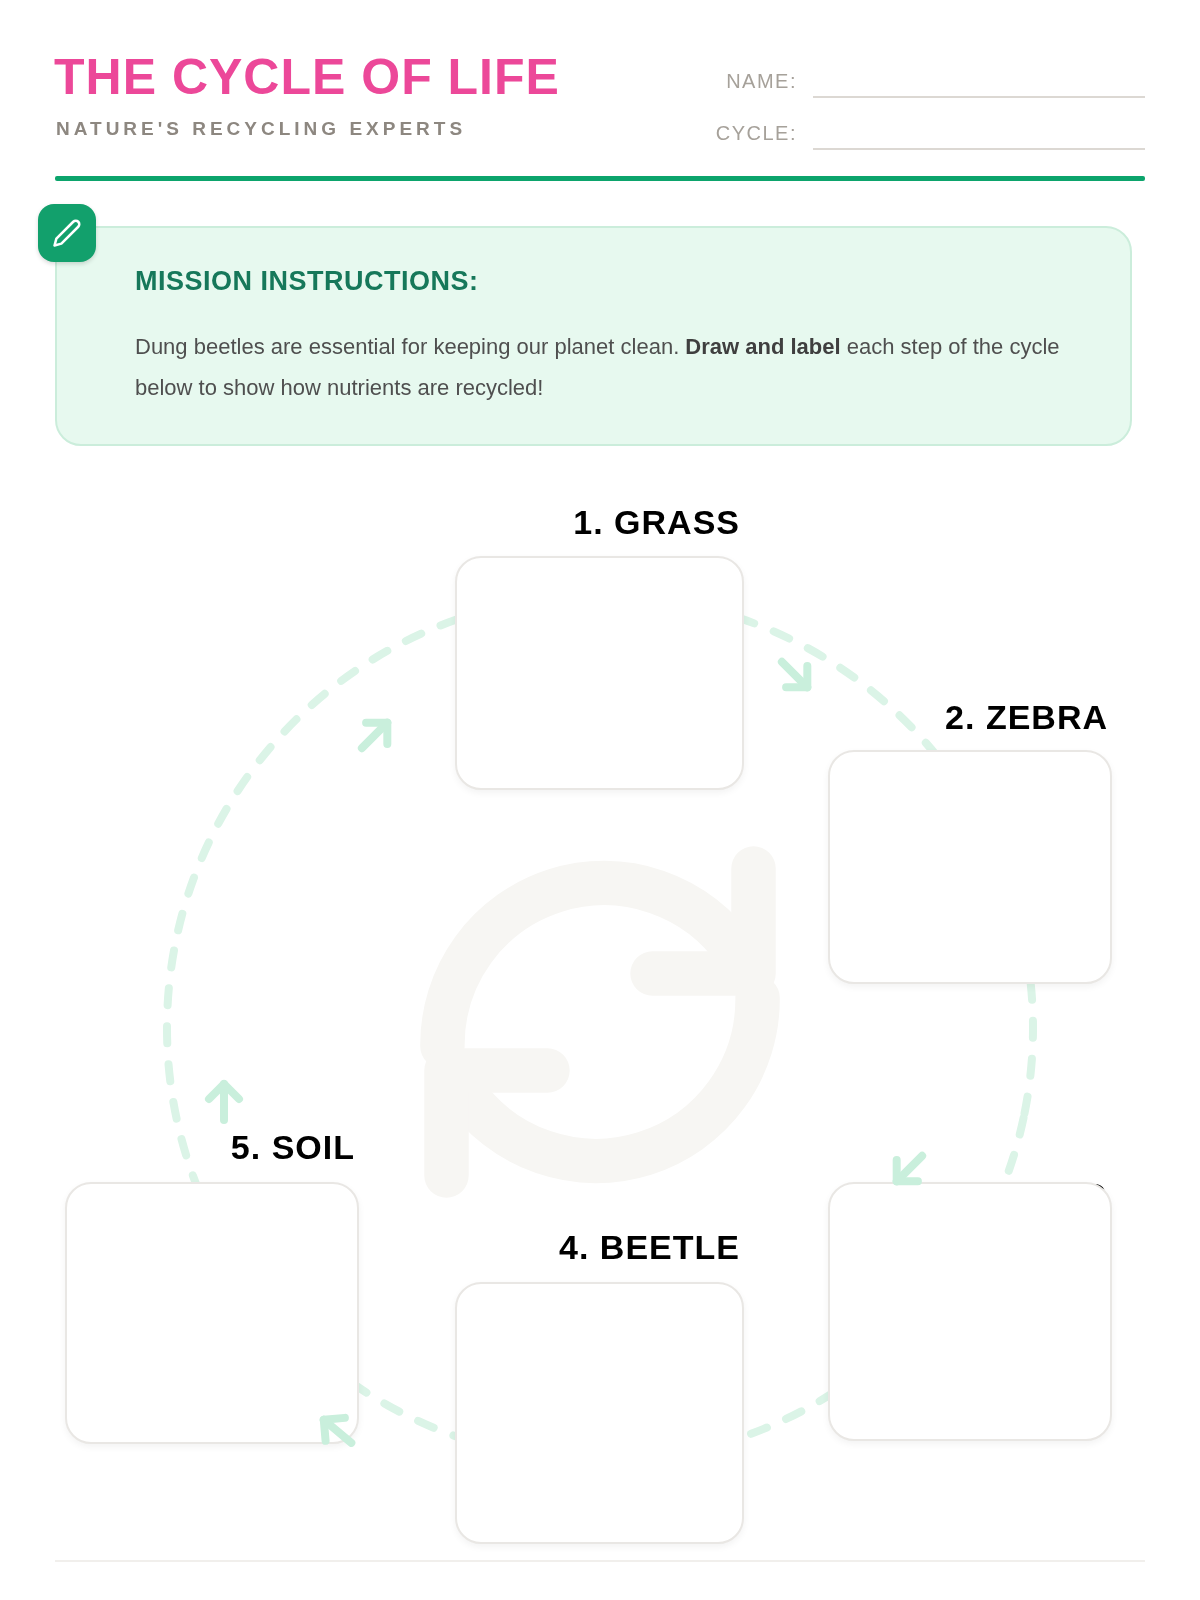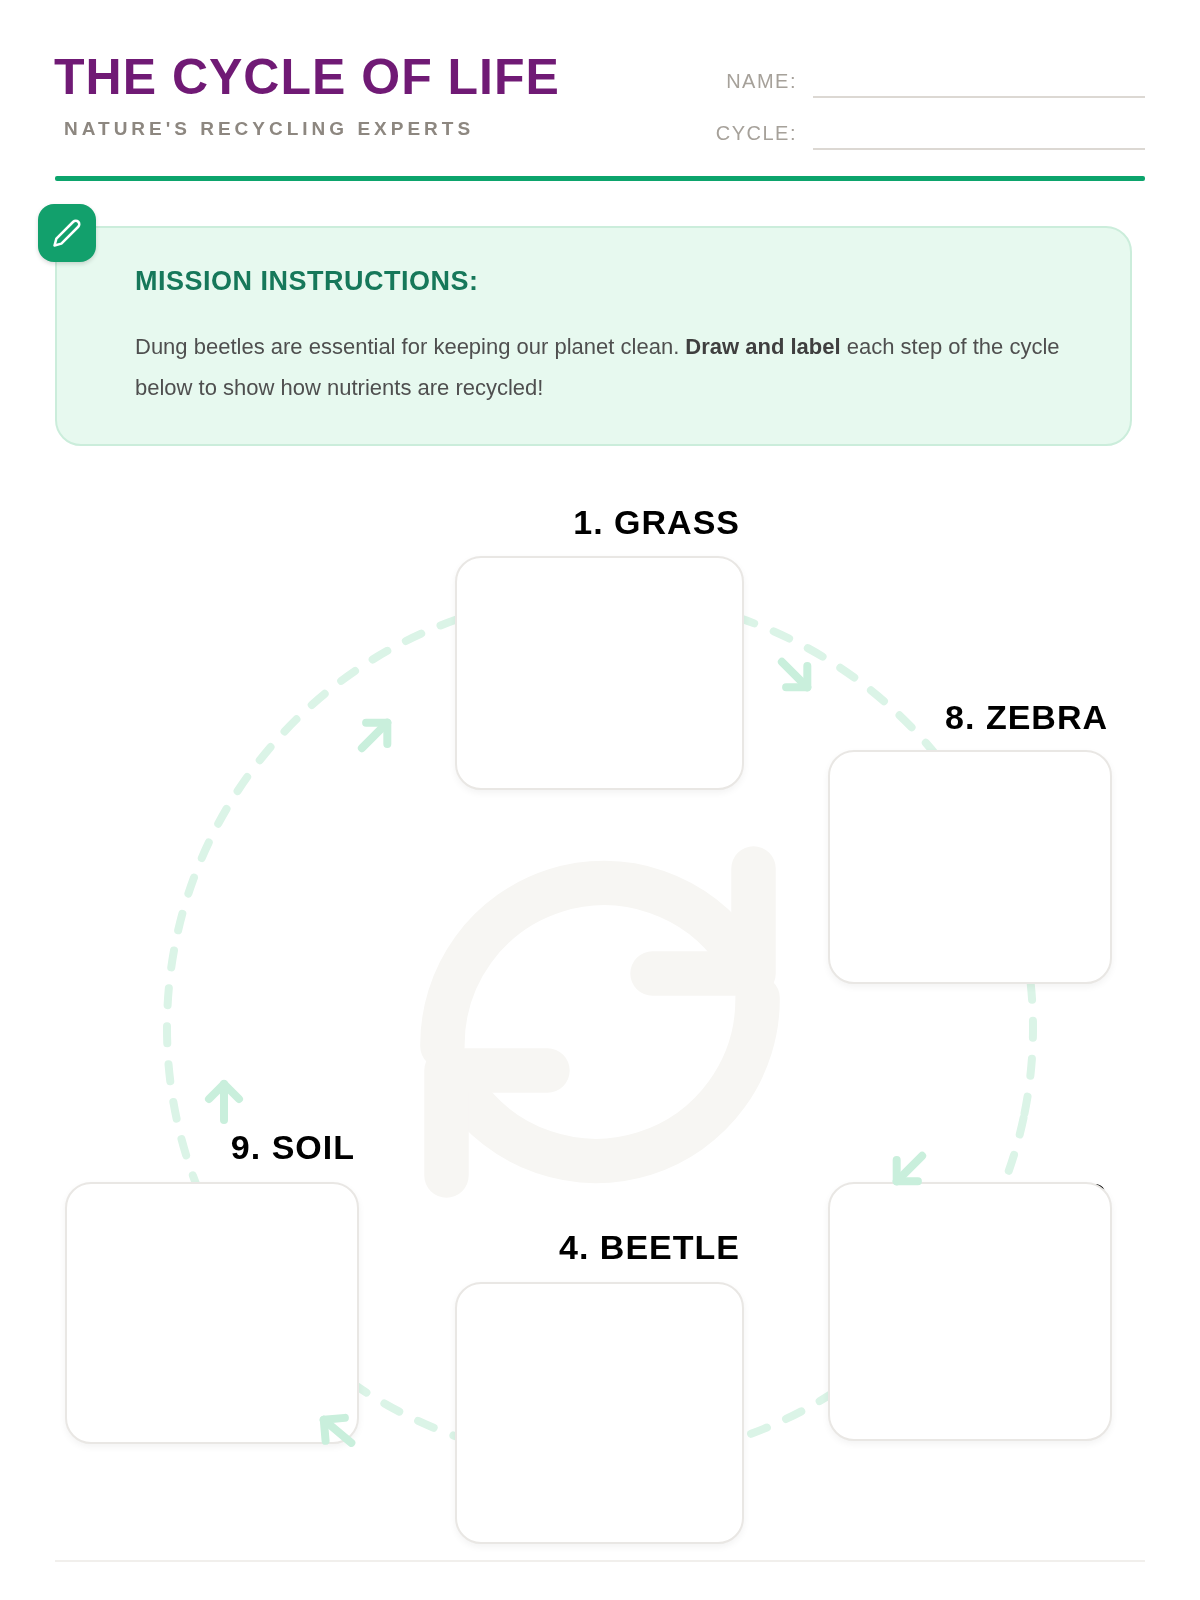--- a/index.html
+++ b/index.html
@@ -9,27 +9,26 @@
     font-family: "Liberation Sans", sans-serif;
     overflow: hidden;
     position: relative;
   }
   .abs { position: absolute; }
 
   
   .title {
     left: 54px; top: 48px;
     font-size: 50px; font-weight: 900; letter-spacing: 1px;
-    color: #701a75;
+    color: #ec4899;
   }
   .subtitle {
     left: 56px; top: 118px;
     font-size: 19px; font-weight: 600; letter-spacing: 4px;
     color: #8d8780;
-    margin-left: 8px;
   }
   .field-label {
     width: 82px; text-align: right;
     font-size: 20px; font-weight: 400; letter-spacing: 1.5px;
     color: #a6a19a;
   }
   .name-label { left: 715px; top: 70px; }
   .date-label { left: 715px; top: 122px; }
   .field-line {
     width: 332px; height: 26px;
@@ -137,30 +136,30 @@
   </svg>
 </div>
 
 <div class="abs mission-heading">MISSION INSTRUCTIONS:</div>
 
 <div class="abs mission-body"><span>Dung beetles are essential for keeping our planet clean. </span><b>Draw and label</b><span> each step of the cycle below to show how nutrients are recycled!</span></div>
 
 <div class="abs step-label lbl-grass">1. GRASS</div>
 <div class="abs draw-box box-grass"></div>
 
-<div class="abs step-label lbl-zebra">8. ZEBRA</div>
+<div class="abs step-label lbl-zebra">2. ZEBRA</div>
 <div class="abs draw-box box-zebra"></div>
 
 <div class="abs step-label lbl-dung">3. DUNG</div>
 <div class="abs draw-box box-dung"></div>
 
 <div class="abs step-label lbl-beetle">4. BEETLE</div>
 <div class="abs draw-box box-beetle"></div>
 
-<div class="abs step-label lbl-soil">9. SOIL</div>
+<div class="abs step-label lbl-soil">5. SOIL</div>
 <div class="abs draw-box box-soil"></div>
 
 <svg class="abs cycle-arrow arr-ne" viewBox="0 0 56 56" fill="none" stroke="#c9efdc" stroke-width="8" stroke-linecap="round" stroke-linejoin="round">
   <path d="M28 12 V48"></path>
     <path d="M13 27 L28 12 L43 27"></path>
 </svg>
 <svg class="abs cycle-arrow arr-se" viewBox="0 0 56 56" fill="none" stroke="#c9efdc" stroke-width="8" stroke-linecap="round" stroke-linejoin="round">
   <path d="M28 12 V48"></path>
     <path d="M13 27 L28 12 L43 27"></path>
 </svg>

